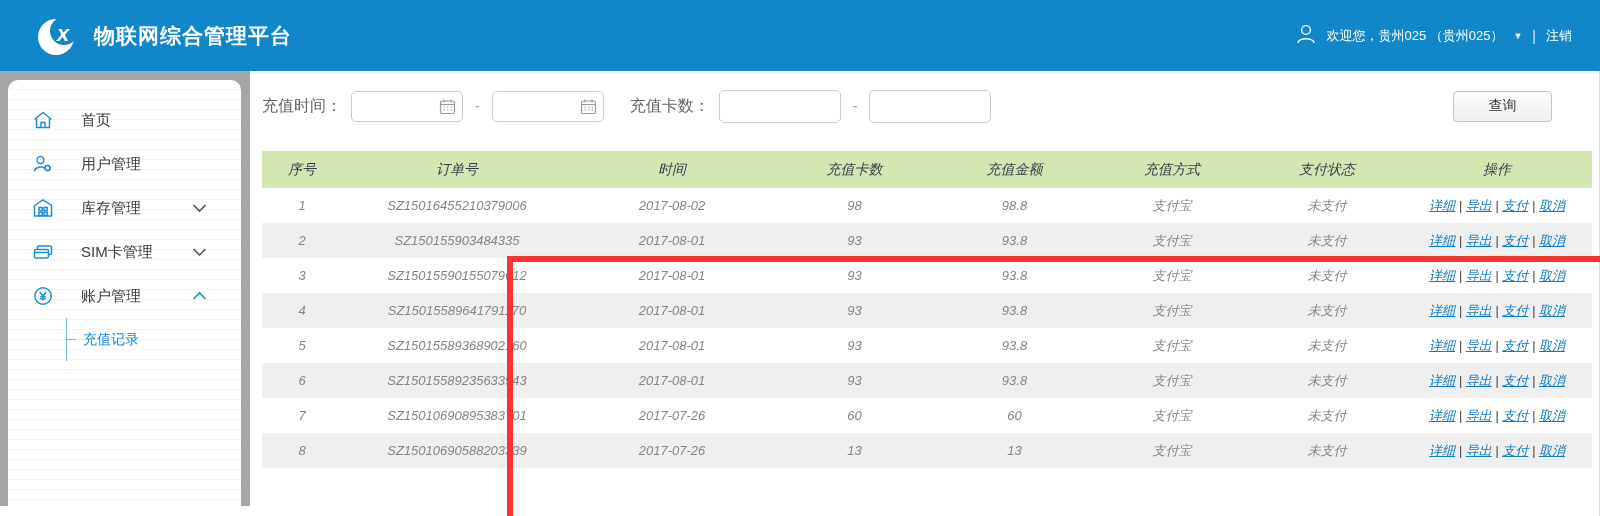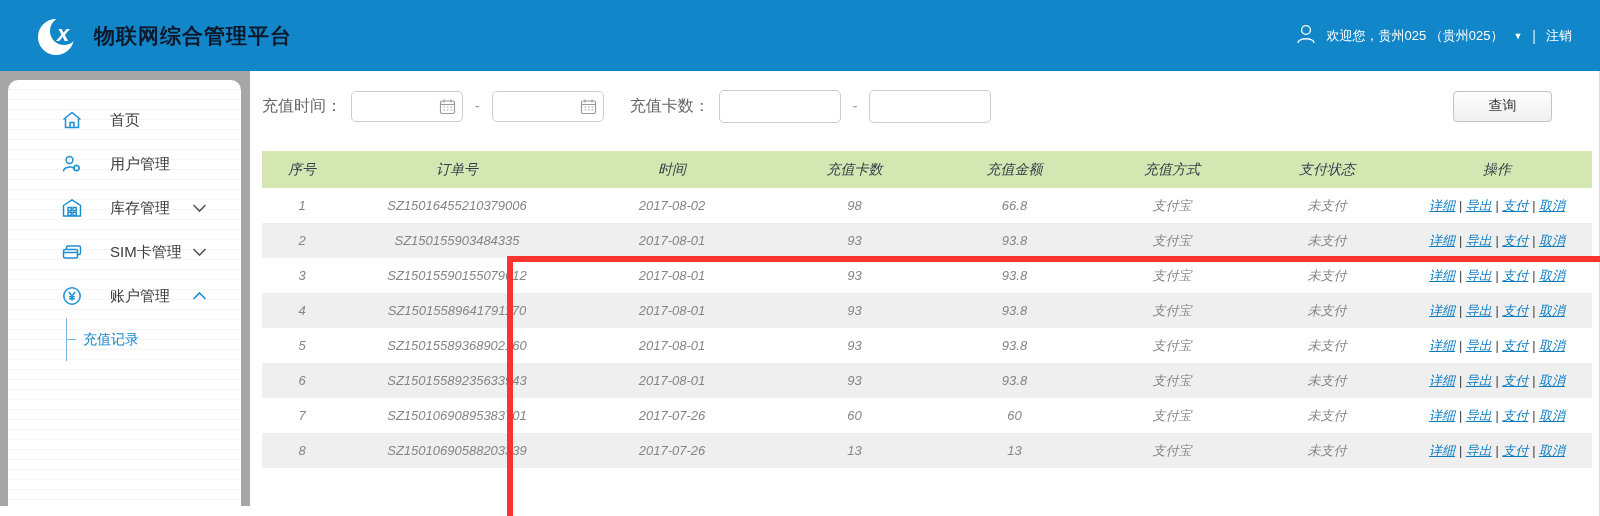--- a/index.html
+++ b/index.html
@@ -3,33 +3,33 @@
 <meta charset="utf-8">
 <style>
   * { margin:0; padding:0; box-sizing:border-box; }
   body { font-family:"Liberation Sans","DejaVu Sans",sans-serif; background:#fff; }
   #app { position:relative; width:1600px; height:516px; overflow:hidden; background:#fff; }
 
   
   .hdr { position:absolute; left:0; top:0; width:1600px; height:71px; background:#1187c9; }
   .logo { position:absolute; left:36px; top:15px; width:42px; height:42px; }
   .hdr-title { position:absolute; left:94px; top:0; height:71px; display:flex; align-items:center;
-               color:#0f172a; font-size:21px; font-weight:600; letter-spacing:1px; }
+               color:#ffffff; font-size:21px; font-weight:600; letter-spacing:1px; }
   .user-area { position:absolute; right:28px; top:0; height:71px; display:flex; align-items:center;
                color:#fff; font-size:13px; gap:10px; }
   .user-area .caret { font-size:9px; cursor:pointer; }
   .user-area .hdr-sep { opacity:.85; font-size:14px; }
   .logout { color:#fff; text-decoration:none; cursor:pointer; }
 
   
   .side-col { position:absolute; left:0; top:71px; width:250px; height:435px; background:#a6a6a6; }
   .side-panel { position:absolute; left:8px; top:9px; width:233px; height:426px;
                 background:repeating-linear-gradient(180deg,#ffffff 0px,#ffffff 9px,#f4f4f4 9px,#f4f4f4 10px);
                 border-radius:10px 10px 0 0; padding-top:18px; }
-  .menu-item { height:44px; display:flex; align-items:center; padding-left:52px; cursor:pointer; }
+  .menu-item { height:44px; display:flex; align-items:center; padding-left:23px; cursor:pointer; }
   .mi-icon { width:24px; height:24px; margin-right:26px; display:flex; align-items:center; justify-content:center; }
   .mi-label { font-size:15px; color:#3c3c3c; }
   .mi-chevron { margin-left:auto; margin-right:34px; display:flex; align-items:center; }
   .submenu { position:relative; margin-left:58px; border-left:1px solid #74b7ea; }
   .subitem { height:43px; display:flex; align-items:center; cursor:pointer; }
   .subitem .tick { width:9px; height:1px; background:#74b7ea; margin-right:7px; }
   .subitem .sub-label { font-size:14px; color:#3c3c3c; }
   .subitem.active .sub-label { color:#1287cd; }
 
   
@@ -233,21 +233,21 @@
           <th>支付状态</th>
           <th>操作</th>
         </tr>
       </thead>
       <tbody>
           <tr>
             <td>1</td>
             <td>SZ15016455210379006</td>
             <td>2017-08-02</td>
             <td>98</td>
-            <td>66.8</td>
+            <td>98.8</td>
             <td>支付宝</td>
             <td>未支付</td>
             <td><a class="action-link">详细</a><span class="sep"> | </span><a class="action-link">导出</a><span class="sep"> | </span><a class="action-link">支付</a><span class="sep"> | </span><a class="action-link">取消</a></td>
           </tr>
           <tr class="alt">
             <td>2</td>
             <td>SZ150155903484335</td>
             <td>2017-08-01</td>
             <td>93</td>
             <td>93.8</td>

